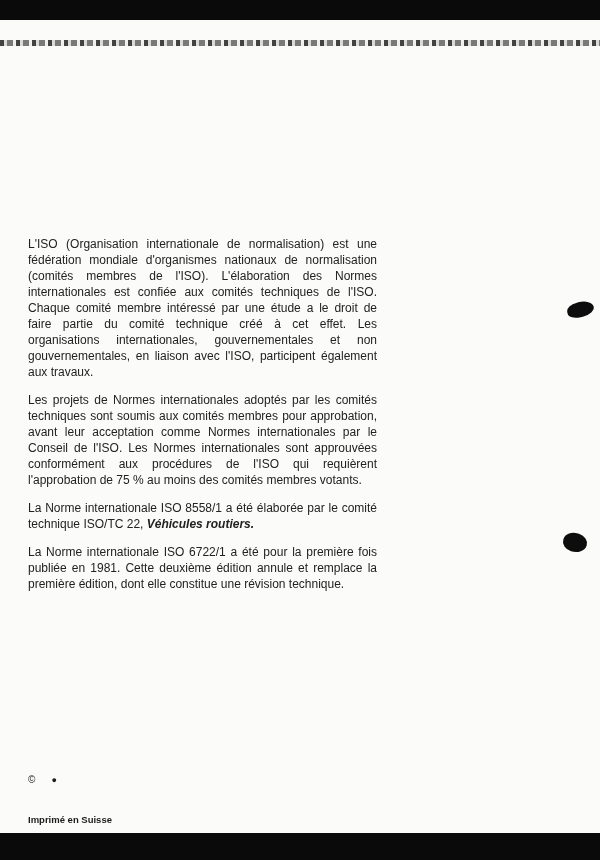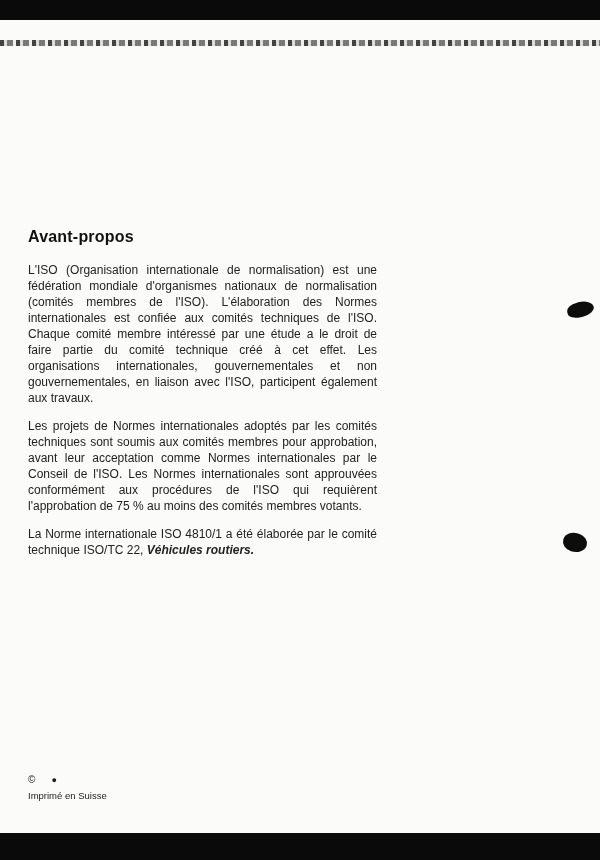--- a/index.html
+++ b/index.html
@@ -90,43 +90,43 @@
   }
   .footer-copy-row {
     display: flex;
     align-items: baseline;
     gap: 10px;
   }
   .copy-symbol { font-weight: normal; }
   .copy-text { font-weight: bold; letter-spacing: 0.1px; }
   .copy-bullet { font-size: 9px; margin-left: 6px; }
   .printed {
-    margin-top: 5px;
+    margin-top: 29px;
     font-size: 9.5px;
-    font-weight: normal;
+    font-weight: bold;
   }
 </style>
 </head>
 <body>
 
 <div class="scan-bar-top"></div>
 <div class="scan-line-top"></div>
 <div class="ink-blob-1"></div>
 <div class="ink-blob-2"></div>
 <div class="scan-bar-bottom"></div>
 
 <div class="content">
-  <h1 class="doc-title">Avant-propos</h1>
 
   <p class="para">L'ISO (Organisation internationale de normalisation) est une fédération mondiale d'organismes nationaux de normalisation (comités membres de l'ISO). L'élaboration des Normes internationales est confiée aux comités techniques de l'ISO. Chaque comité membre intéressé par une étude a le droit de faire partie du comité technique créé à cet effet. Les organisations internationales, gouvernementales et non gouvernementales, en liaison avec l'ISO, participent également aux travaux.</p>
 
   <p class="para">Les projets de Normes internationales adoptés par les comités techniques sont soumis aux comités membres pour approbation, avant leur acceptation comme Normes internationales par le Conseil de l'ISO. Les Normes internationales sont approuvées conformément aux procédures de l'ISO qui requièrent l'approbation de 75 % au moins des comités membres votants.</p>
 
-  <p class="para"><span>La Norme internationale ISO 4810/1 a été élaborée par le comité technique ISO/TC 22,</span> <span class="italic">Véhicules routiers.</span></p>
+  <p class="para"><span>La Norme internationale ISO 8558/1 a été élaborée par le comité technique ISO/TC 22,</span> <span class="italic">Véhicules routiers.</span></p>
 
+  <p class="para">La Norme internationale ISO 6722/1 a été pour la première fois publiée en 1981. Cette deuxième édition annule et remplace la première édition, dont elle constitue une révision technique.</p>
 </div>
 
 <div class="footer">
   <div class="footer-copy-row">
     <span class="copy-symbol">©</span>
     <span class="copy-bullet">●</span>
   </div>
   <div class="printed">Imprimé en Suisse</div>
 </div>
 

